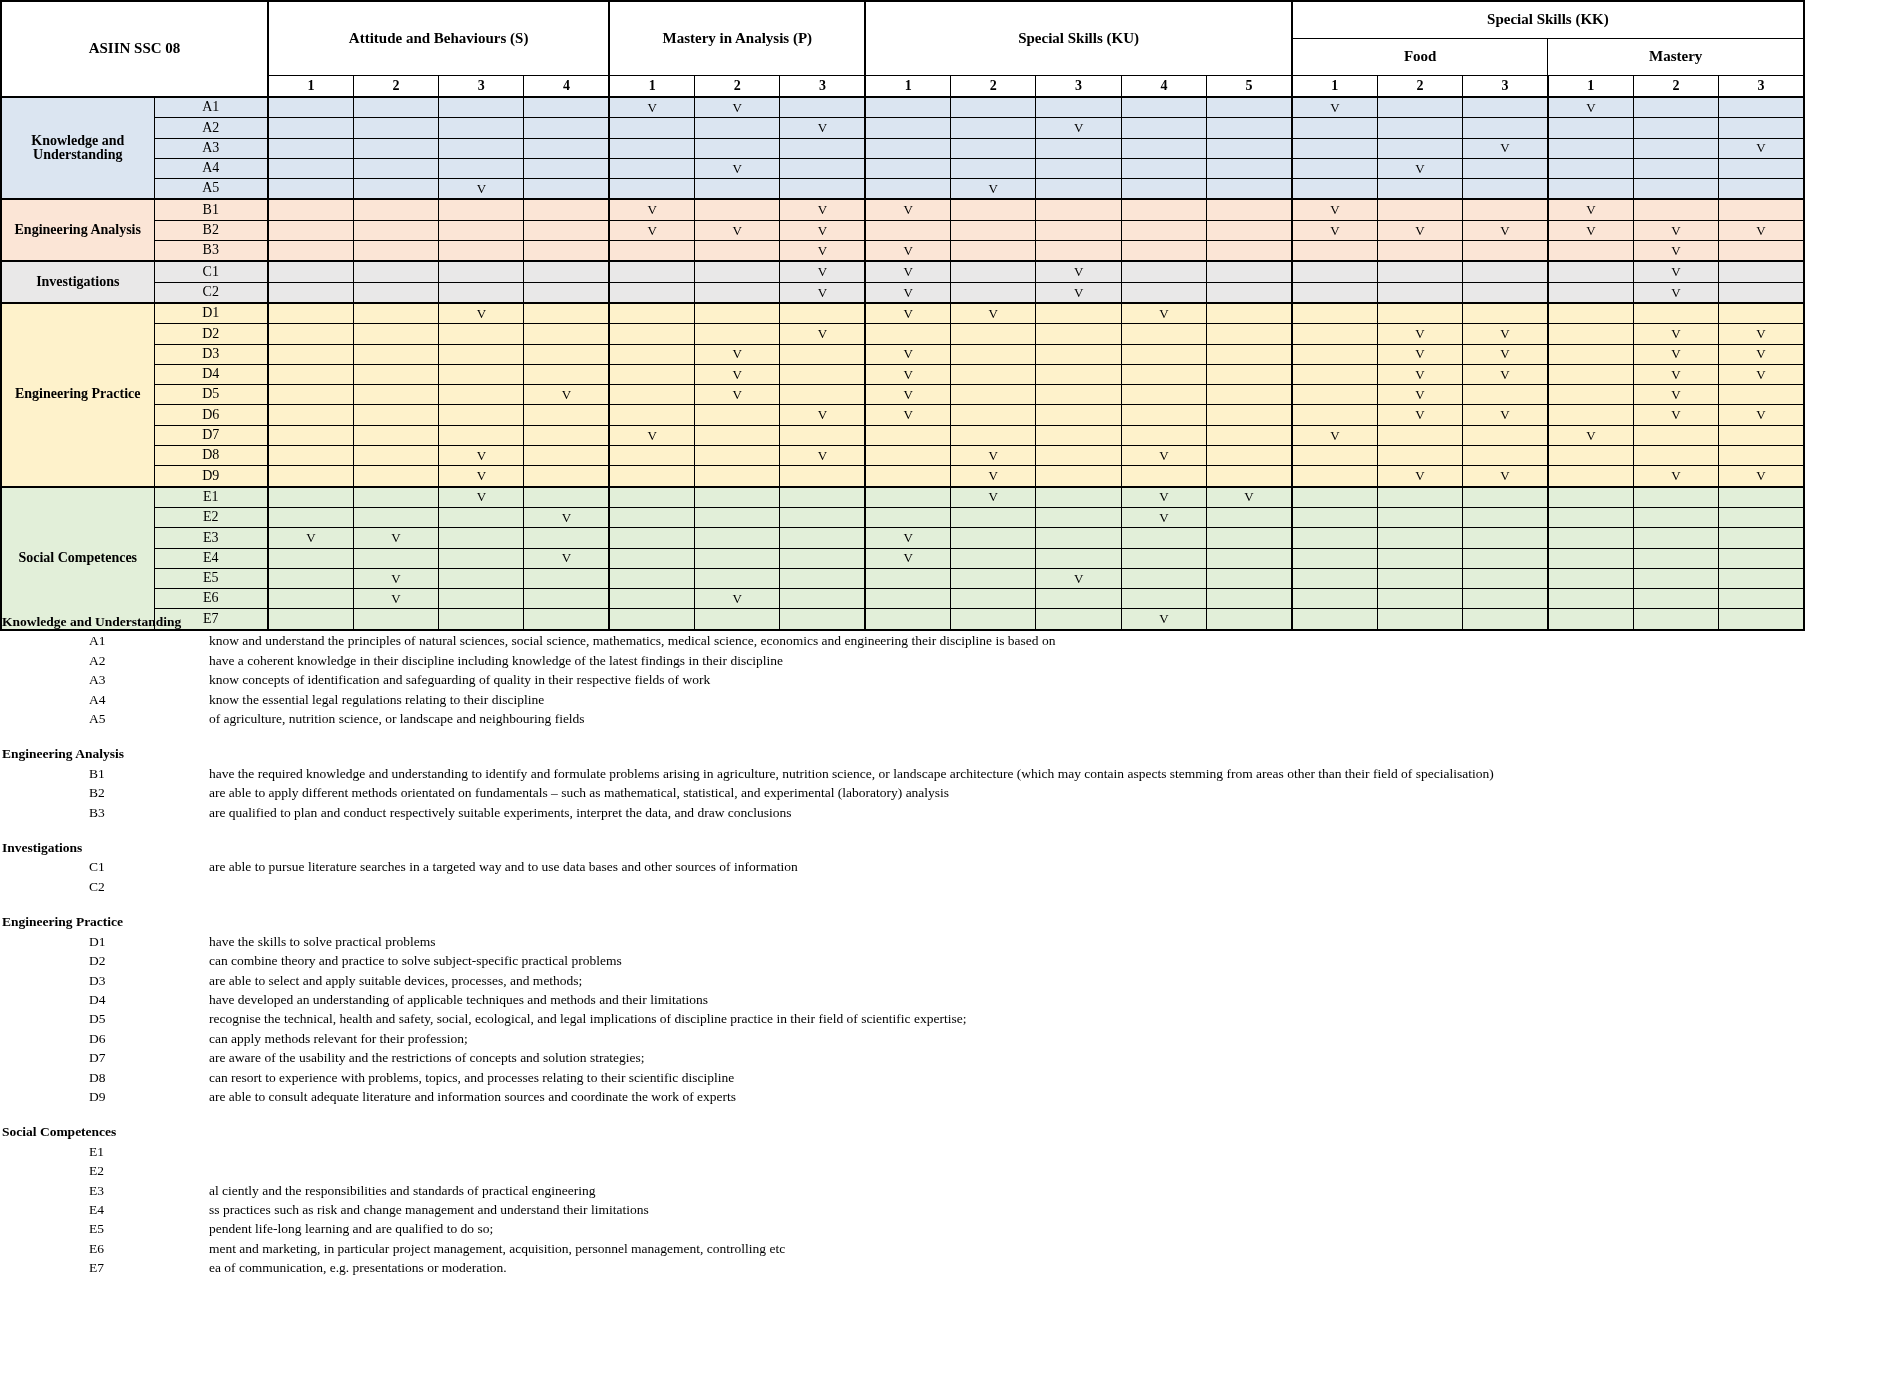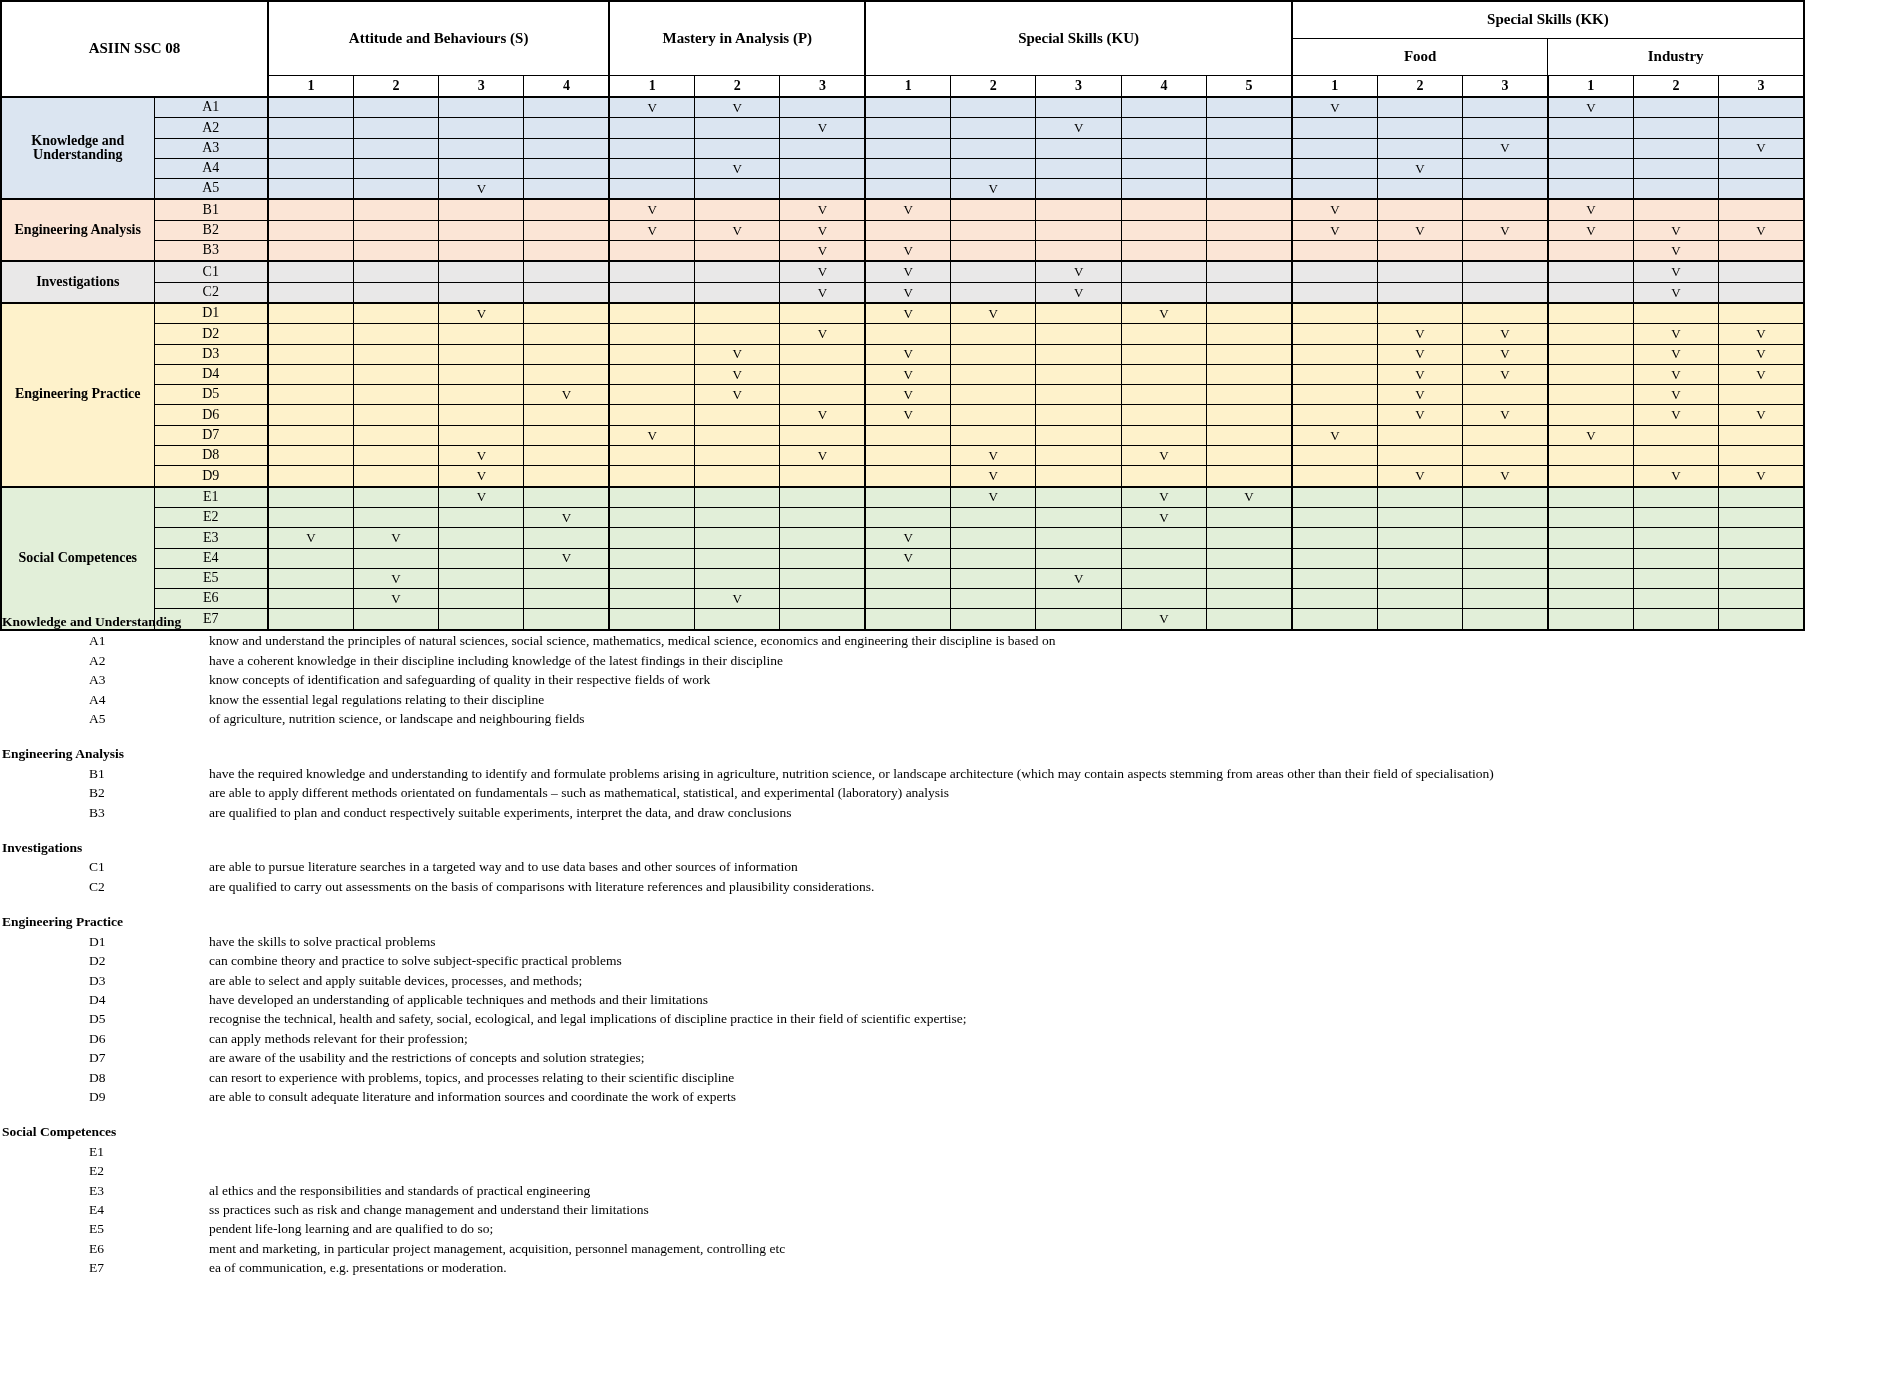--- a/index.html
+++ b/index.html
@@ -62,21 +62,21 @@
     <thead>
       <tr>
         <th class="title-cell" colspan="2" rowspan="3">ASIIN SSC 08</th>
         <th class="group-h thl" colspan="4" rowspan="2">Attitude and Behaviours (S)</th>
         <th class="group-h thl" colspan="3" rowspan="2">Mastery in Analysis (P)</th>
         <th class="group-h thl" colspan="5" rowspan="2">Special Skills (KU)</th>
         <th class="group-h thl" colspan="6">Special Skills (KK)</th>
       </tr>
       <tr>
         <th class="group-h thl" colspan="3">Food</th>
-        <th class="group-h" colspan="3">Industry</th>
+        <th class="group-h" colspan="3">Mastery</th>
       </tr>
       <tr class="numbers-row">
           <th class="thl">1</th>
           <th>2</th>
           <th>3</th>
           <th>4</th>
           <th class="thl">1</th>
           <th>2</th>
           <th>3</th>
           <th class="thl">1</th>
@@ -687,21 +687,20 @@
         </div>
       </div>
       <div class="legend-section">
         <div class="legend-heading">Investigations</div>
         <div class="legend-item">
           <span class="legend-id">C1</span>
           <span class="legend-text">are able to pursue literature searches in a targeted way and to use data bases and other sources of information</span>
         </div>
         <div class="legend-item">
           <span class="legend-id">C2</span>
-          <span class="legend-text">are qualified to carry out assessments on the basis of comparisons with literature references and plausibility considerations.</span>
         </div>
       </div>
       <div class="legend-section">
         <div class="legend-heading">Engineering Practice</div>
         <div class="legend-item">
           <span class="legend-id">D1</span>
           <span class="legend-text">have the skills to solve practical problems</span>
         </div>
         <div class="legend-item">
           <span class="legend-id">D2</span>
@@ -739,21 +738,21 @@
       <div class="legend-section">
         <div class="legend-heading">Social Competences</div>
         <div class="legend-item">
           <span class="legend-id">E1</span>
         </div>
         <div class="legend-item">
           <span class="legend-id">E2</span>
         </div>
         <div class="legend-item">
           <span class="legend-id">E3</span>
-          <span class="legend-text">al ethics and the responsibilities and standards of practical engineering</span>
+          <span class="legend-text">al ciently and the responsibilities and standards of practical engineering</span>
         </div>
         <div class="legend-item">
           <span class="legend-id">E4</span>
           <span class="legend-text">ss practices such as risk and change management and understand their limitations</span>
         </div>
         <div class="legend-item">
           <span class="legend-id">E5</span>
           <span class="legend-text">pendent life-long learning and are qualified to do so;</span>
         </div>
         <div class="legend-item">

